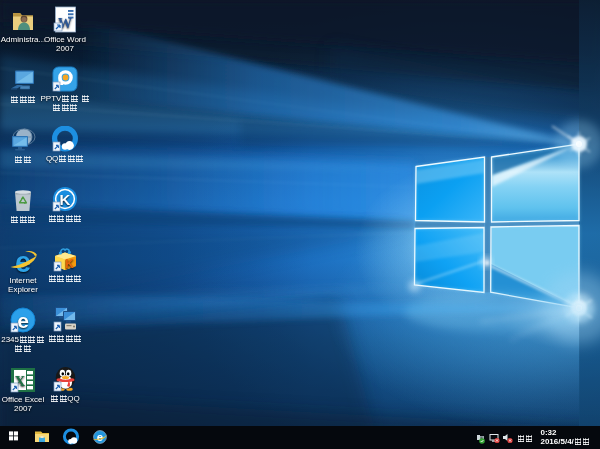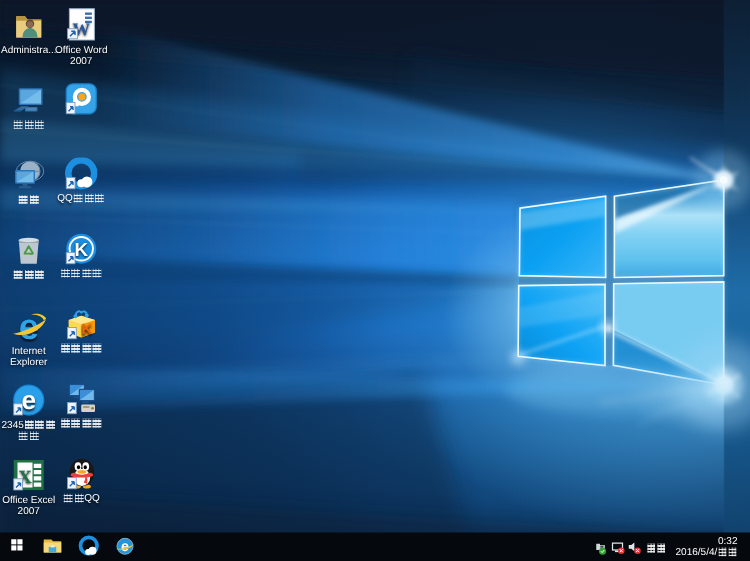--- a/index.html
+++ b/index.html
@@ -8,21 +8,21 @@
 .ico svg{display:block;margin:0 auto;}
 .lbl{margin-top:2px;}
 .c{display:inline-block;width:7px;height:7.5px;margin:0 .8px;vertical-align:-1px;
 background:
  repeating-linear-gradient(90deg,rgba(255,255,255,.55) 0 1px,rgba(255,255,255,0) 1px 2.4px),
  repeating-linear-gradient(0deg,rgba(255,255,255,.85) 0 1px,rgba(255,255,255,0) 1px 2.4px);}
 .cs{width:6.5px;height:7px;}
 #bar{position:absolute;left:0;top:426px;width:600px;height:23px;background:#05080d;}
 #bar svg{position:absolute;top:0;left:0;}
 #fam{position:absolute;right:67px;top:7px;color:#fff;font-size:8.5px;}
-#clock{position:absolute;right:10px;top:2px;text-align:right;color:#fff;font-size:8px;line-height:9.2px;}
+#clock{position:absolute;right:10px;top:2px;text-align:left;color:#fff;font-size:8px;line-height:9.2px;font-weight:bold;}
 </style></head><body>
 <svg id="wall" viewBox="0 0 600 449" preserveAspectRatio="none">
 <defs>
 <linearGradient id="gBase" x1="0" y1="0" x2="0" y2="1">
  <stop offset="0" stop-color="#081524"></stop>
  <stop offset=".12" stop-color="#0a1f36"></stop>
  <stop offset=".24" stop-color="#0d2c4e"></stop>
  <stop offset=".33" stop-color="#12549e"></stop>
  <stop offset=".45" stop-color="#186bc2"></stop>
  <stop offset=".58" stop-color="#1666bb"></stop>
@@ -248,20 +248,21 @@
 <div class="ico" style="left:33px;top:66px">
 <svg width="26" height="26" viewBox="0 0 26 26">
  <rect x="1" y="1" width="24" height="24" rx="5.5" fill="#35a3e8"></rect>
  <rect x="1" y="1" width="24" height="24" rx="5.5" fill="none" stroke="#1c7fc5" stroke-width="1"></rect>
  <circle cx="13.5" cy="11.5" r="5.6" fill="none" stroke="#fff" stroke-width="3.4"></circle>
  <path d="M8,11.5 L8,17.5 L11,17.5" fill="none" stroke="#fff" stroke-width="3"></path>
  <circle cx="13.5" cy="11.5" r="2.9" fill="#f6a623"></circle>
  <rect x="1" y="16" width="7" height="9" fill="#eef4fb" stroke="#7f9cbf" stroke-width=".7"></rect>
  <path d="M2.8,23 L6.4,19.4 M6.4,19.4 L6.4,22 M6.4,19.4 L4,19.4" stroke="#1d62b4" stroke-width="1.1" fill="none"></path>
 </svg>
+<div class="lbl">PPTV<span class="c"></span><span class="c"></span> <span class="c"></span><br><span class="c"></span><span class="c"></span><span class="c"></span></div>
   </div>
 
 <div class="ico" style="left:-9px;top:128px">
 <svg width="26" height="25" viewBox="0 0 26 25">
  <circle cx="14" cy="9" r="8" fill="#9ab2c8"></circle>
  <path d="M14,1 A8,8 0 0 1 14,17 M6,9 L22,9 M14,1 A11,8 0 0 0 14,17 M14,1 A11,8 0 0 1 14,17" stroke="#6c8aa6" stroke-width=".8" fill="none"></path>
  <rect x="2" y="8" width="16" height="11" rx="1" fill="#2e75b5"></rect>
  <rect x="3.2" y="9.2" width="13.6" height="8.6" fill="#5aa7e0"></rect>
  <path d="M3.2,17.8 L16.8,9.2 L16.8,17.8 Z" fill="#7fc4ee" opacity=".7"></path>
  <rect x="8" y="19" width="4" height="2" fill="#2a5d8f"></rect>

